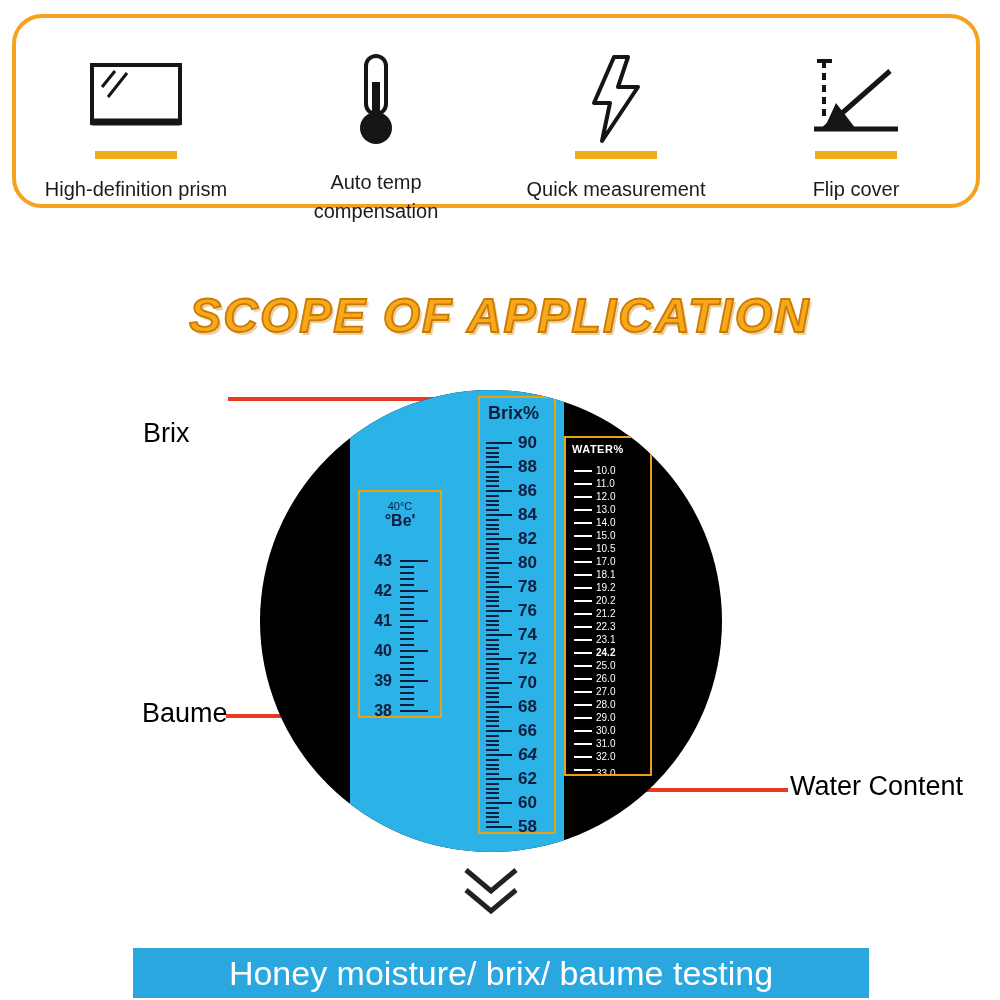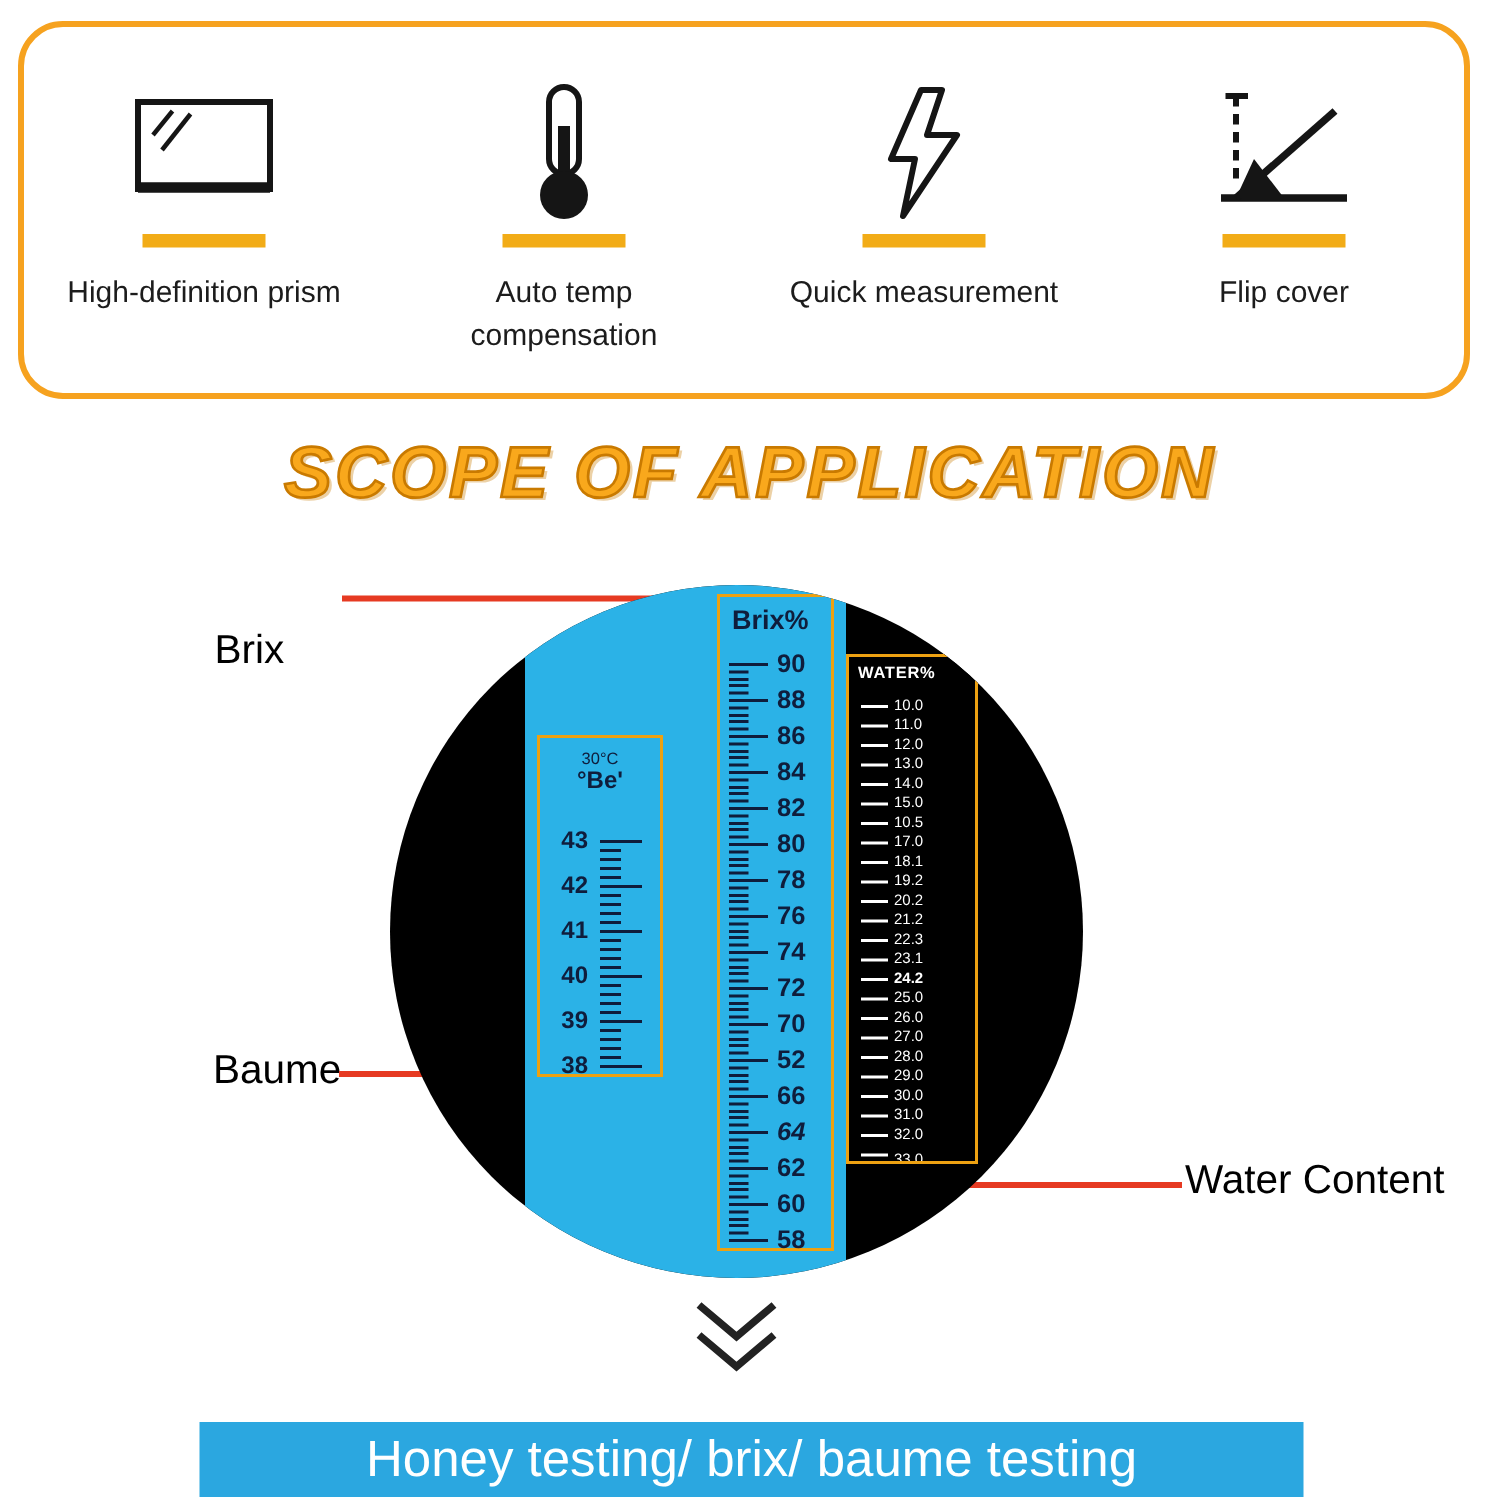--- a/index.html
+++ b/index.html
@@ -1,20 +1,20 @@
 <!DOCTYPE html>
 <html><head>
 <meta charset="utf-8">
 <style>
   html,body{margin:0;padding:0;background:#fff;}
   .page{position:relative;width:1000px;height:1000px;background:#fff;overflow:hidden;
         font-family:"Liberation Sans", sans-serif;}
 
   
-  .feature-box{position:absolute;left:12px;top:14px;width:968px;height:252px;
+  .feature-box{position:absolute;left:12px;top:14px;width:968px;height:194px;
                border:4px solid #F6A21F;border-radius:30px;display:flex;box-sizing:border-box;}
   .feature{flex:1;display:flex;flex-direction:column;align-items:center;padding-top:34px;}
   .feature-icon{height:100px;display:flex;align-items:center;justify-content:center;}
   .feature-bar{width:82px;height:9px;background:#F2AC17;margin-top:4px;}
   .feature-label{margin-top:16px;font-size:20px;color:#1c1c1c;text-align:center;line-height:1.45;}
 
   
   .scope-title{position:absolute;top:288px;left:0;width:100%;text-align:center;
                font-size:48px;font-weight:bold;font-style:italic;letter-spacing:2px;
                color:#F9A81C;-webkit-text-stroke:1.8px #C97A00;
@@ -134,21 +134,21 @@
   <div class="pointer" style="left:226px;top:714px;width:134px;"></div>
 
   <div class="callout" style="left:790px;top:771px;">Water Content</div>
   <div class="pointer" style="left:622px;top:788px;width:166px;"></div>
 
   <div class="reticle">
     <div class="blue-band"></div>
 
     <div class="scale-box baume-box">
       <div class="baume-header">
-        <div class="temp">30°C</div>
+        <div class="temp">40°C</div>
         <div class="unit">°Be'</div>
       </div>
       <div class="baume-scale">
           <div class="scale-num baume-num" style="left: 0px; top: 0px;">43</div>
           <div class="tick" style="left: 34px; top: 8px; width: 28px;"></div>
           <div class="tick" style="left: 34px; top: 14px; width: 14px;"></div>
           <div class="tick" style="left: 34px; top: 20px; width: 14px;"></div>
           <div class="tick" style="left: 34px; top: 26px; width: 14px;"></div>
           <div class="tick" style="left: 34px; top: 32px; width: 14px;"></div>
           <div class="scale-num baume-num" style="left: 0px; top: 30px;">42</div>
@@ -244,21 +244,21 @@
           <div class="tick" style="left: 6px; top: 233.6px; width: 13px;"></div>
           <div class="tick" style="left: 6px; top: 238.4px; width: 13px;"></div>
           <div class="tick" style="left: 6px; top: 243.2px; width: 13px;"></div>
           <div class="tick" style="left: 6px; top: 248px; width: 26px;"></div>
           <div class="scale-num" style="left: 38px; top: 240px;">70</div>
           <div class="tick" style="left: 6px; top: 252.8px; width: 13px;"></div>
           <div class="tick" style="left: 6px; top: 257.6px; width: 13px;"></div>
           <div class="tick" style="left: 6px; top: 262.4px; width: 13px;"></div>
           <div class="tick" style="left: 6px; top: 267.2px; width: 13px;"></div>
           <div class="tick" style="left: 6px; top: 272px; width: 26px;"></div>
-          <div class="scale-num" style="left: 38px; top: 264px;">52</div>
+          <div class="scale-num" style="left: 38px; top: 264px;">68</div>
           <div class="tick" style="left: 6px; top: 276.8px; width: 13px;"></div>
           <div class="tick" style="left: 6px; top: 281.6px; width: 13px;"></div>
           <div class="tick" style="left: 6px; top: 286.4px; width: 13px;"></div>
           <div class="tick" style="left: 6px; top: 291.2px; width: 13px;"></div>
           <div class="tick" style="left: 6px; top: 296px; width: 26px;"></div>
           <div class="scale-num" style="left: 38px; top: 288px;">66</div>
           <div class="tick" style="left: 6px; top: 300.8px; width: 13px;"></div>
           <div class="tick" style="left: 6px; top: 305.6px; width: 13px;"></div>
           <div class="tick" style="left: 6px; top: 310.4px; width: 13px;"></div>
           <div class="tick" style="left: 6px; top: 315.2px; width: 13px;"></div>
@@ -340,15 +340,15 @@
     </div>
   </div>
 
   <div class="chevrons">
     <svg width="66" height="52" viewBox="0 0 66 52">
       <polyline points="8,4 33,25 58,4" fill="none" stroke="#222" stroke-width="5"></polyline>
       <polyline points="8,24 33,45 58,24" fill="none" stroke="#222" stroke-width="5"></polyline>
     </svg>
   </div>
 
-  <div class="banner">Honey testing/ brix/ baume testing</div>
+  <div class="banner">Honey moisture/ brix/ baume testing</div>
 
 </div>
 
 </body></html>

